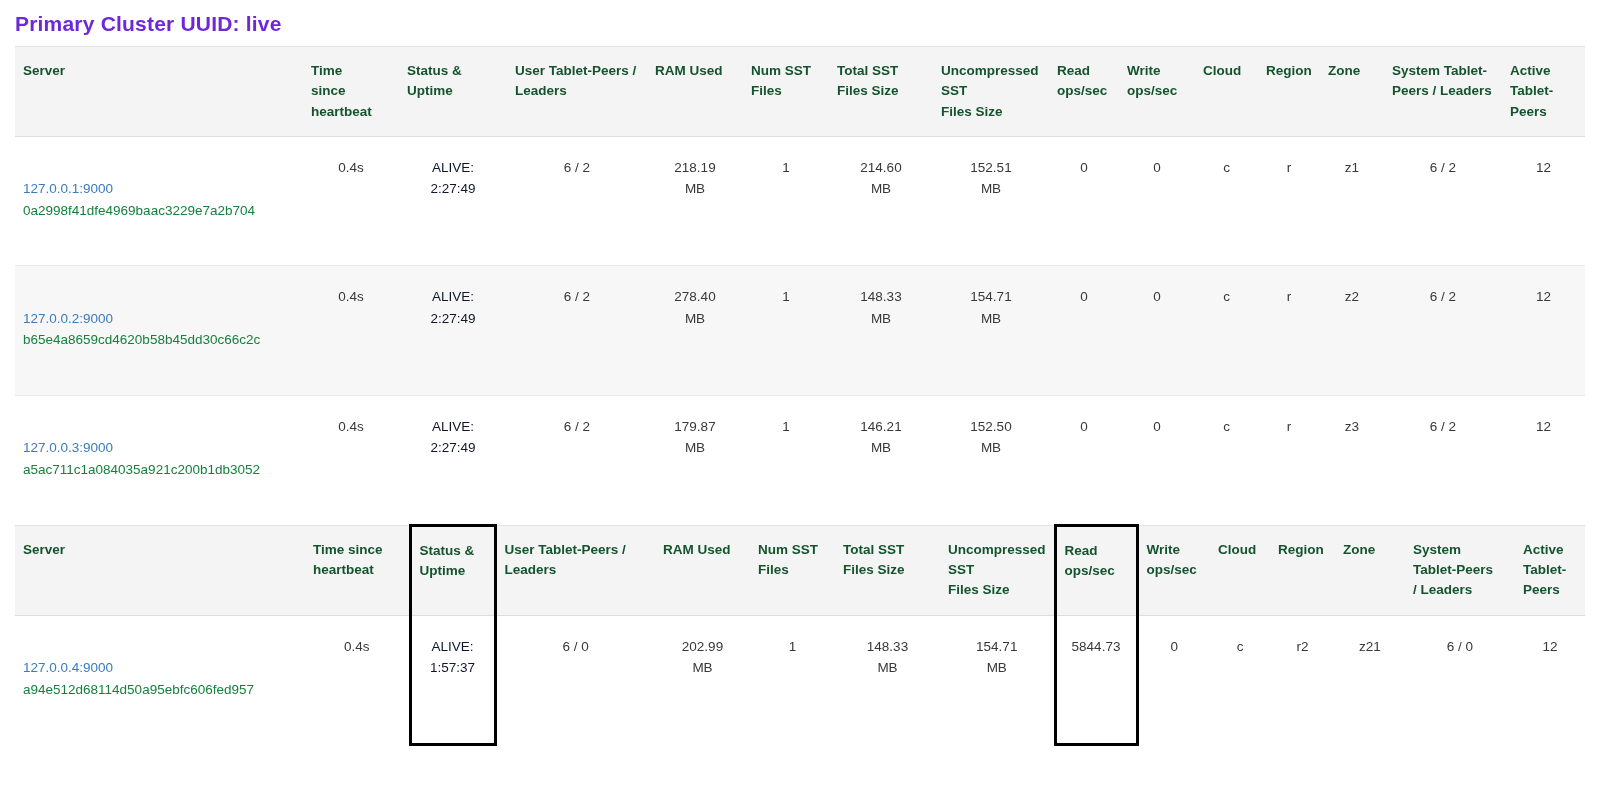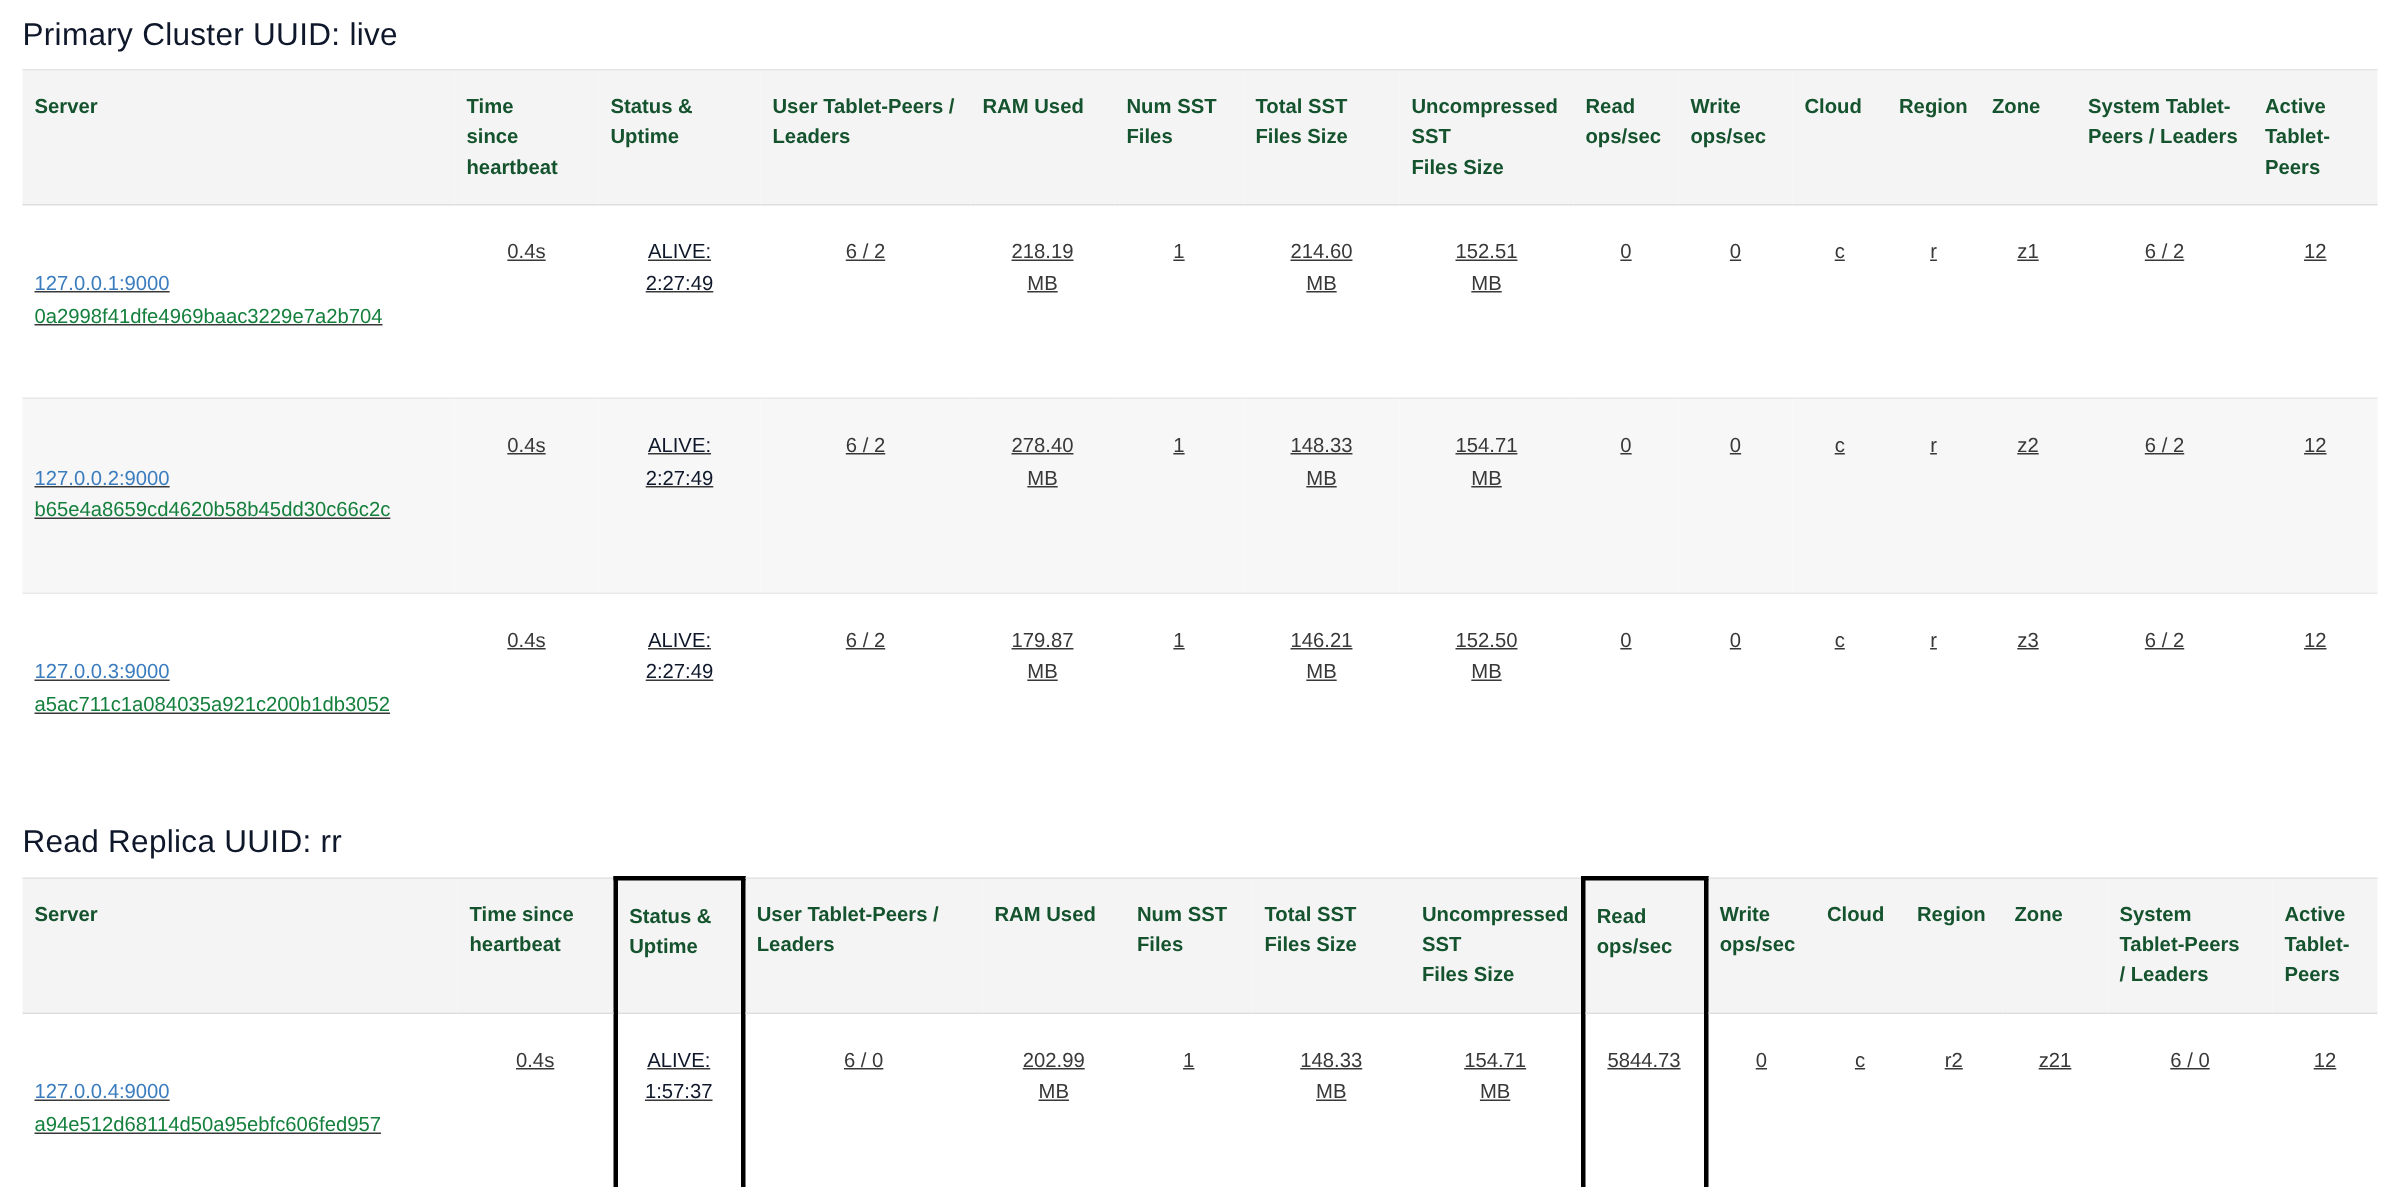--- a/index.html
+++ b/index.html
@@ -4,23 +4,23 @@
 <style>
   * { box-sizing: border-box; }
   body {
     margin: 0;
     padding: 8px 15px 10px;
     background: #ffffff;
     color: #383838;
     font-family: "Liberation Sans", sans-serif;
   }
   h2.section-title {
-    color: #0f172a;
+    color: #6d28d9;
     font-size: 21px;
-    font-weight: normal;
+    font-weight: bold;
     margin: 4px 0 10px 0;
     letter-spacing: 0.2px;
   }
   h2.section-title.second { margin-top: 26px; }
   table.cluster-table {
     border-collapse: collapse;
     table-layout: fixed;
     width: 1570px;
     font-size: 13.5px;
   }
@@ -34,21 +34,20 @@
     padding: 14px 8px;
     line-height: 1.5;
     border-top: 1px solid #e3e3e3;
     border-bottom: 1px solid #dddddd;
   }
   tbody td {
     vertical-align: top;
     padding: 20px 8px 22px;
     line-height: 1.6;
     border-top: 1px solid #e8e8e8;
-    text-decoration: underline;
   }
   tbody tr:first-child td { border-top: none; }
   tbody tr:nth-child(even) { background: #f7f7f7; }
   td.c { text-align: center; }
   a.server-link { color: #3a7cbe; text-decoration: none; cursor: pointer; margin-top: 48px; }
   .uuid { color: #15803d; }
   .status-alive { color: #0f172a; }
   
   table.rr th.hl { border-left: 3px solid #000; border-right: 3px solid #000; border-top: 3px solid #000; }
   table.rr td.hl { border-left: 3px solid #000; border-right: 3px solid #000; }
@@ -180,21 +179,20 @@
         <td class="c">r</td>
         <td class="c">z3</td>
         <td class="c">6 / 2</td>
         <td class="c">12</td>
       </tr>
     </tbody>
   </table>
 </div>
 
 <div>
-  <h2 class="section-title second">Read Replica UUID: rr</h2>
   <table class="cluster-table rr">
     <colgroup>
       <col style="width:290px">
         <col style="width:105px">
         <col style="width:85px">
         <col style="width:160px">
       <col style="width:95px">
         <col style="width:85px">
         <col style="width:105px">
         <col style="width:115px">

